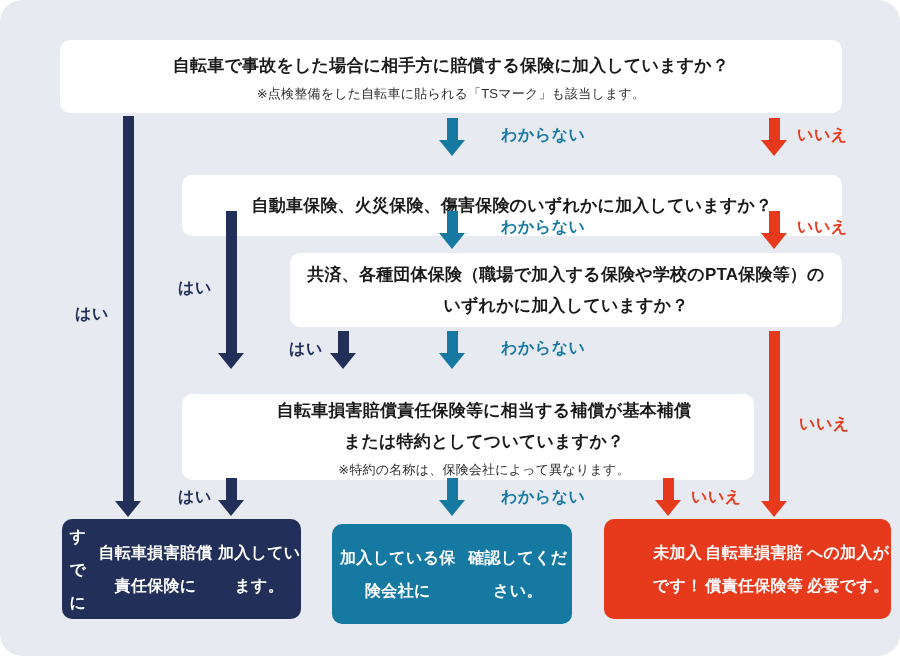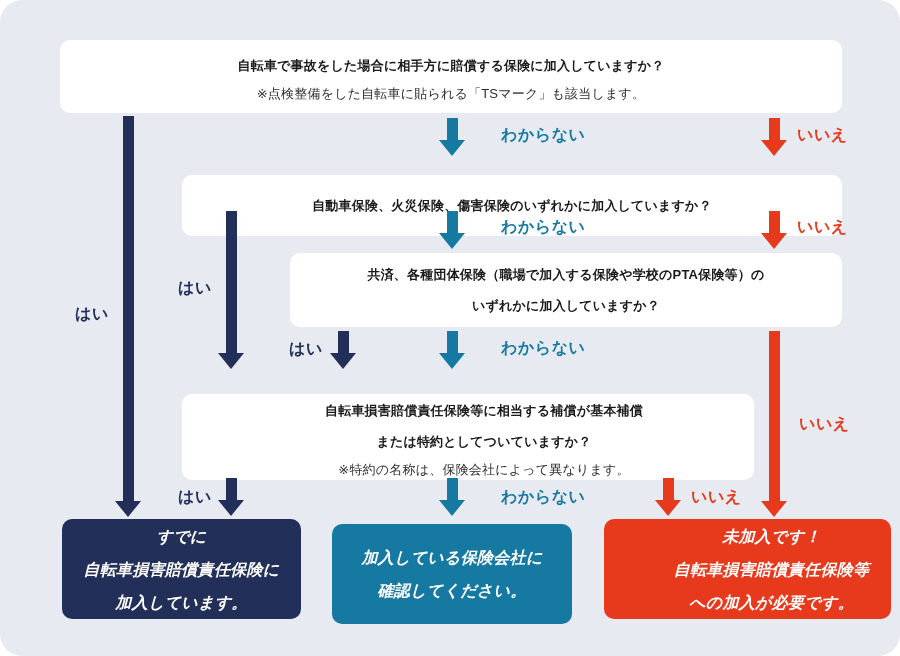--- a/index.html
+++ b/index.html
@@ -4,27 +4,27 @@
 <style>
   html,body{margin:0;padding:0;background:#ffffff;}
   body{font-family:"Liberation Sans","DejaVu Sans",sans-serif;}
   .stage{position:relative;width:900px;height:656px;background:#ffffff;overflow:hidden;}
   .panel{position:absolute;inset:0;background:var(--panel,#e8eaf2);border-radius:22px;}
 
   
   .qbox{position:absolute;background:var(--box,#ffffff);border-radius:10px;
         display:flex;flex-direction:column;align-items:center;justify-content:center;
         text-align:center;color:#1a1a1a;}
-  .q-title{font-size:13px;font-weight:bold;line-height:31px;letter-spacing:.2px;}
+  .q-title{font-size:17px;font-weight:bold;line-height:31px;letter-spacing:.2px;}
   .q-note{font-size:13px;font-weight:normal;color:#2e2e2e;line-height:20px;margin-top:3px;letter-spacing:.2px;text-align:right;}
 
   
   .rbox{position:absolute;border-radius:10px;color:#ffffff;
-        display:flex;flex-direction:column;align-items:center;justify-content:center;
-        text-align:center;font-size:16px;font-weight:bold;line-height:33px;letter-spacing:.3px;font-style:italic;}
+        display:flex;align-items:center;justify-content:center;
+        text-align:center;font-size:16px;font-weight:bold;line-height:33px;letter-spacing:.3px;}
   .rbox.navy{background:var(--navy,#222f58);}
   .rbox.teal{background:var(--teal,#1679a2);}
   .rbox.red{background:var(--red,#e73a1d);padding-left:48px;}
 
   
   .arrow{position:absolute;width:26px;display:flex;flex-direction:column;align-items:center;}
   .arrow .shaft{width:11px;flex:1;}
   .arrow .head{width:0;height:0;border-left:13px solid transparent;border-right:13px solid transparent;border-top:16px solid;}
   .arrow.navy .shaft{background:var(--navy,#222f58);} .arrow.navy .head{border-top-color:var(--navy,#222f58);}
   .arrow.teal .shaft{background:var(--teal,#1679a2);} .arrow.teal .head{border-top-color:var(--teal,#1679a2);}

